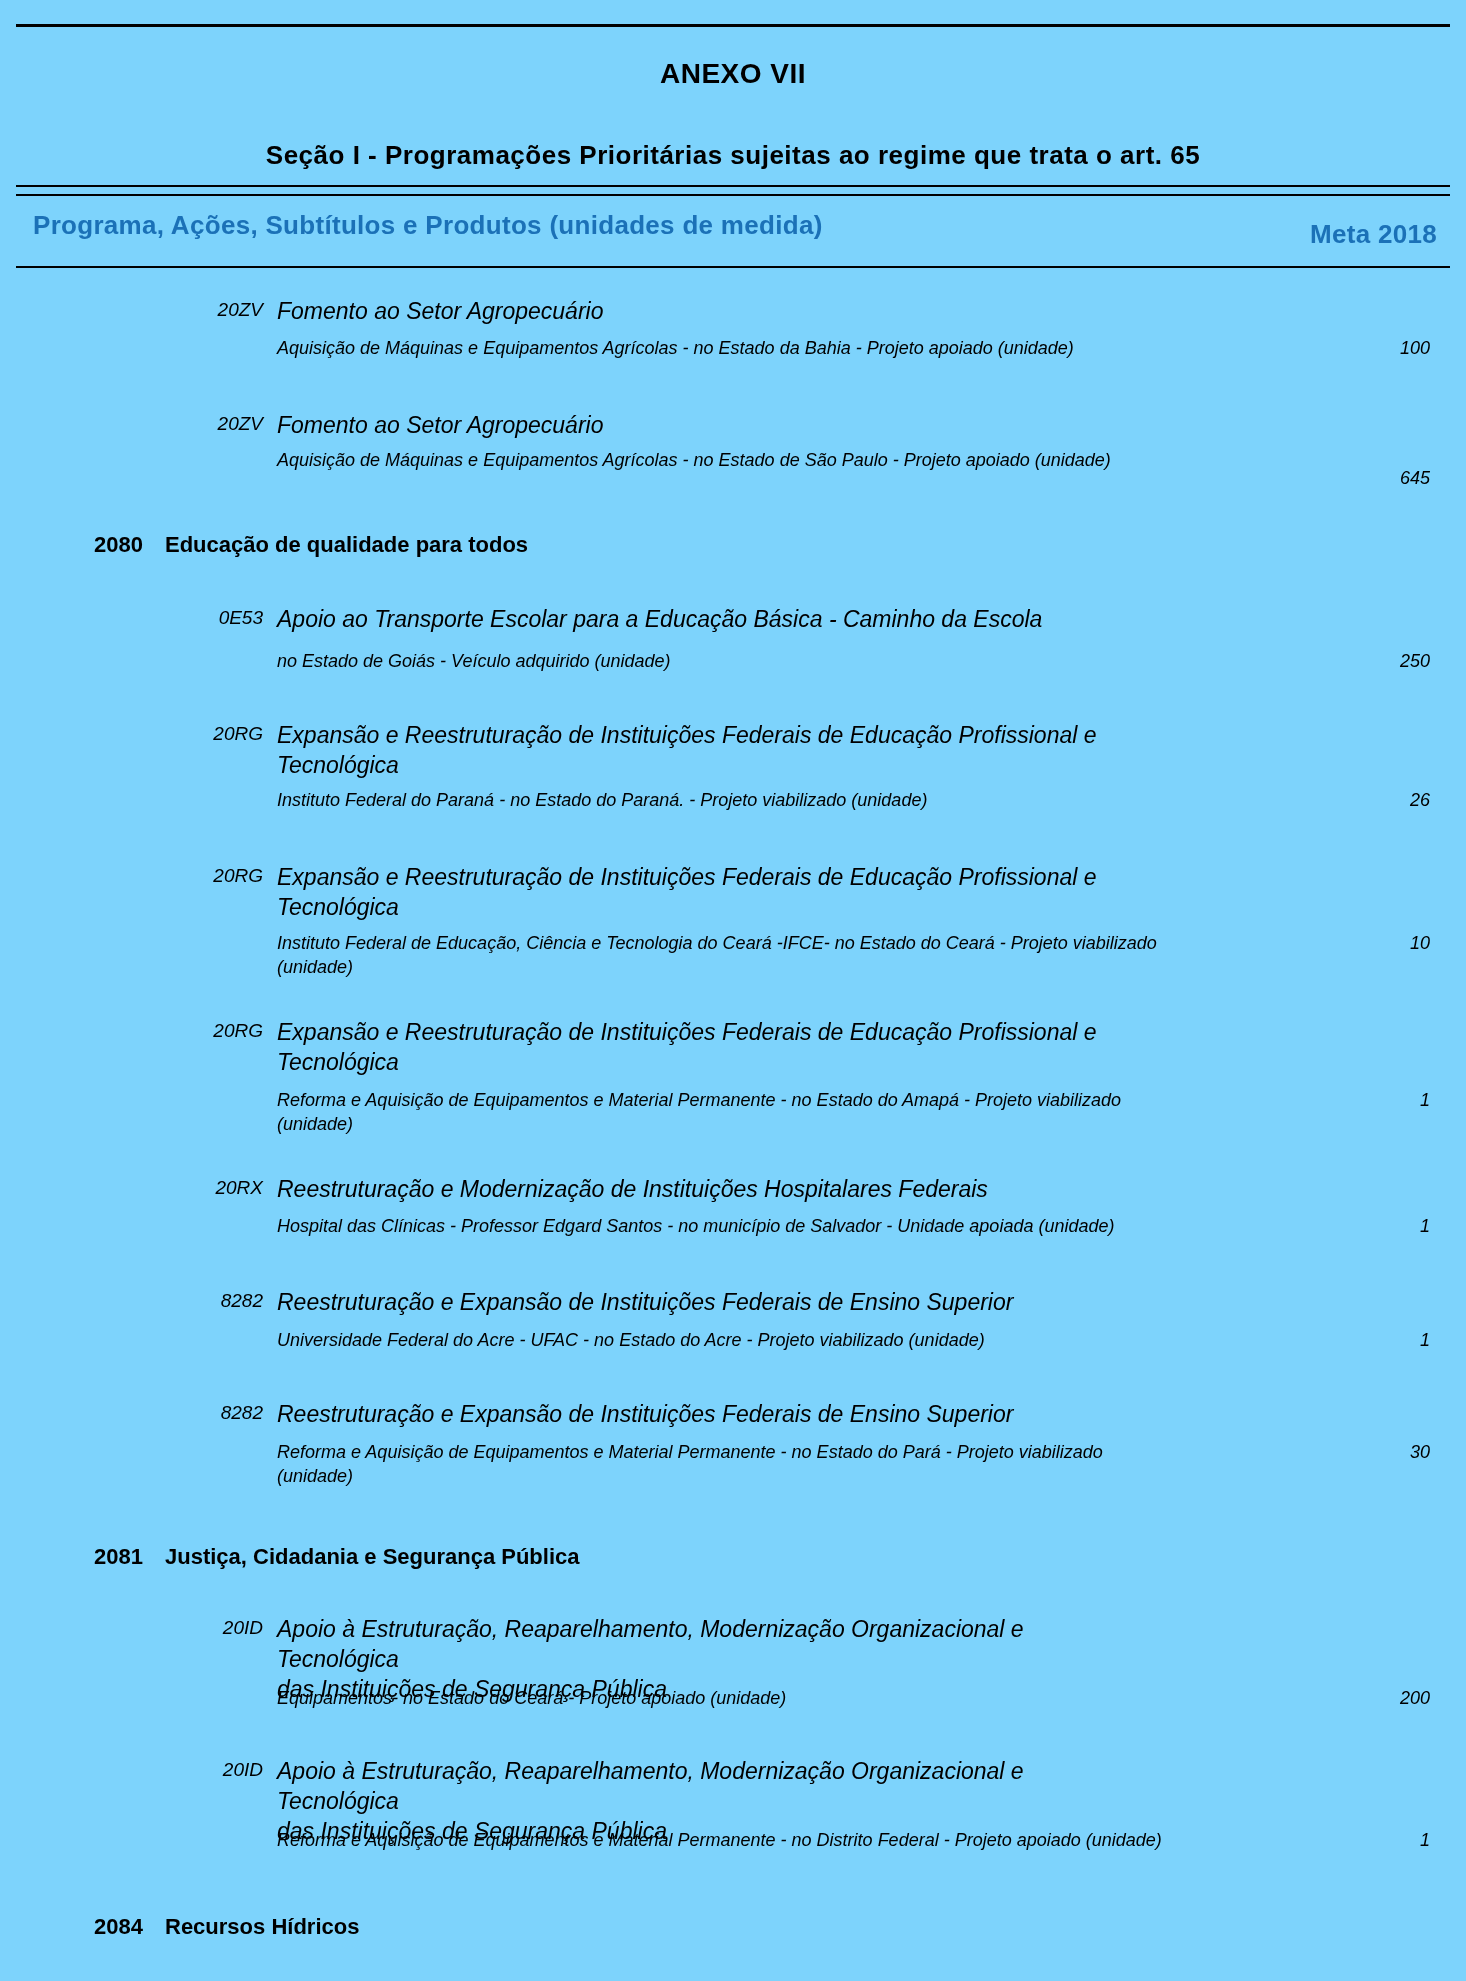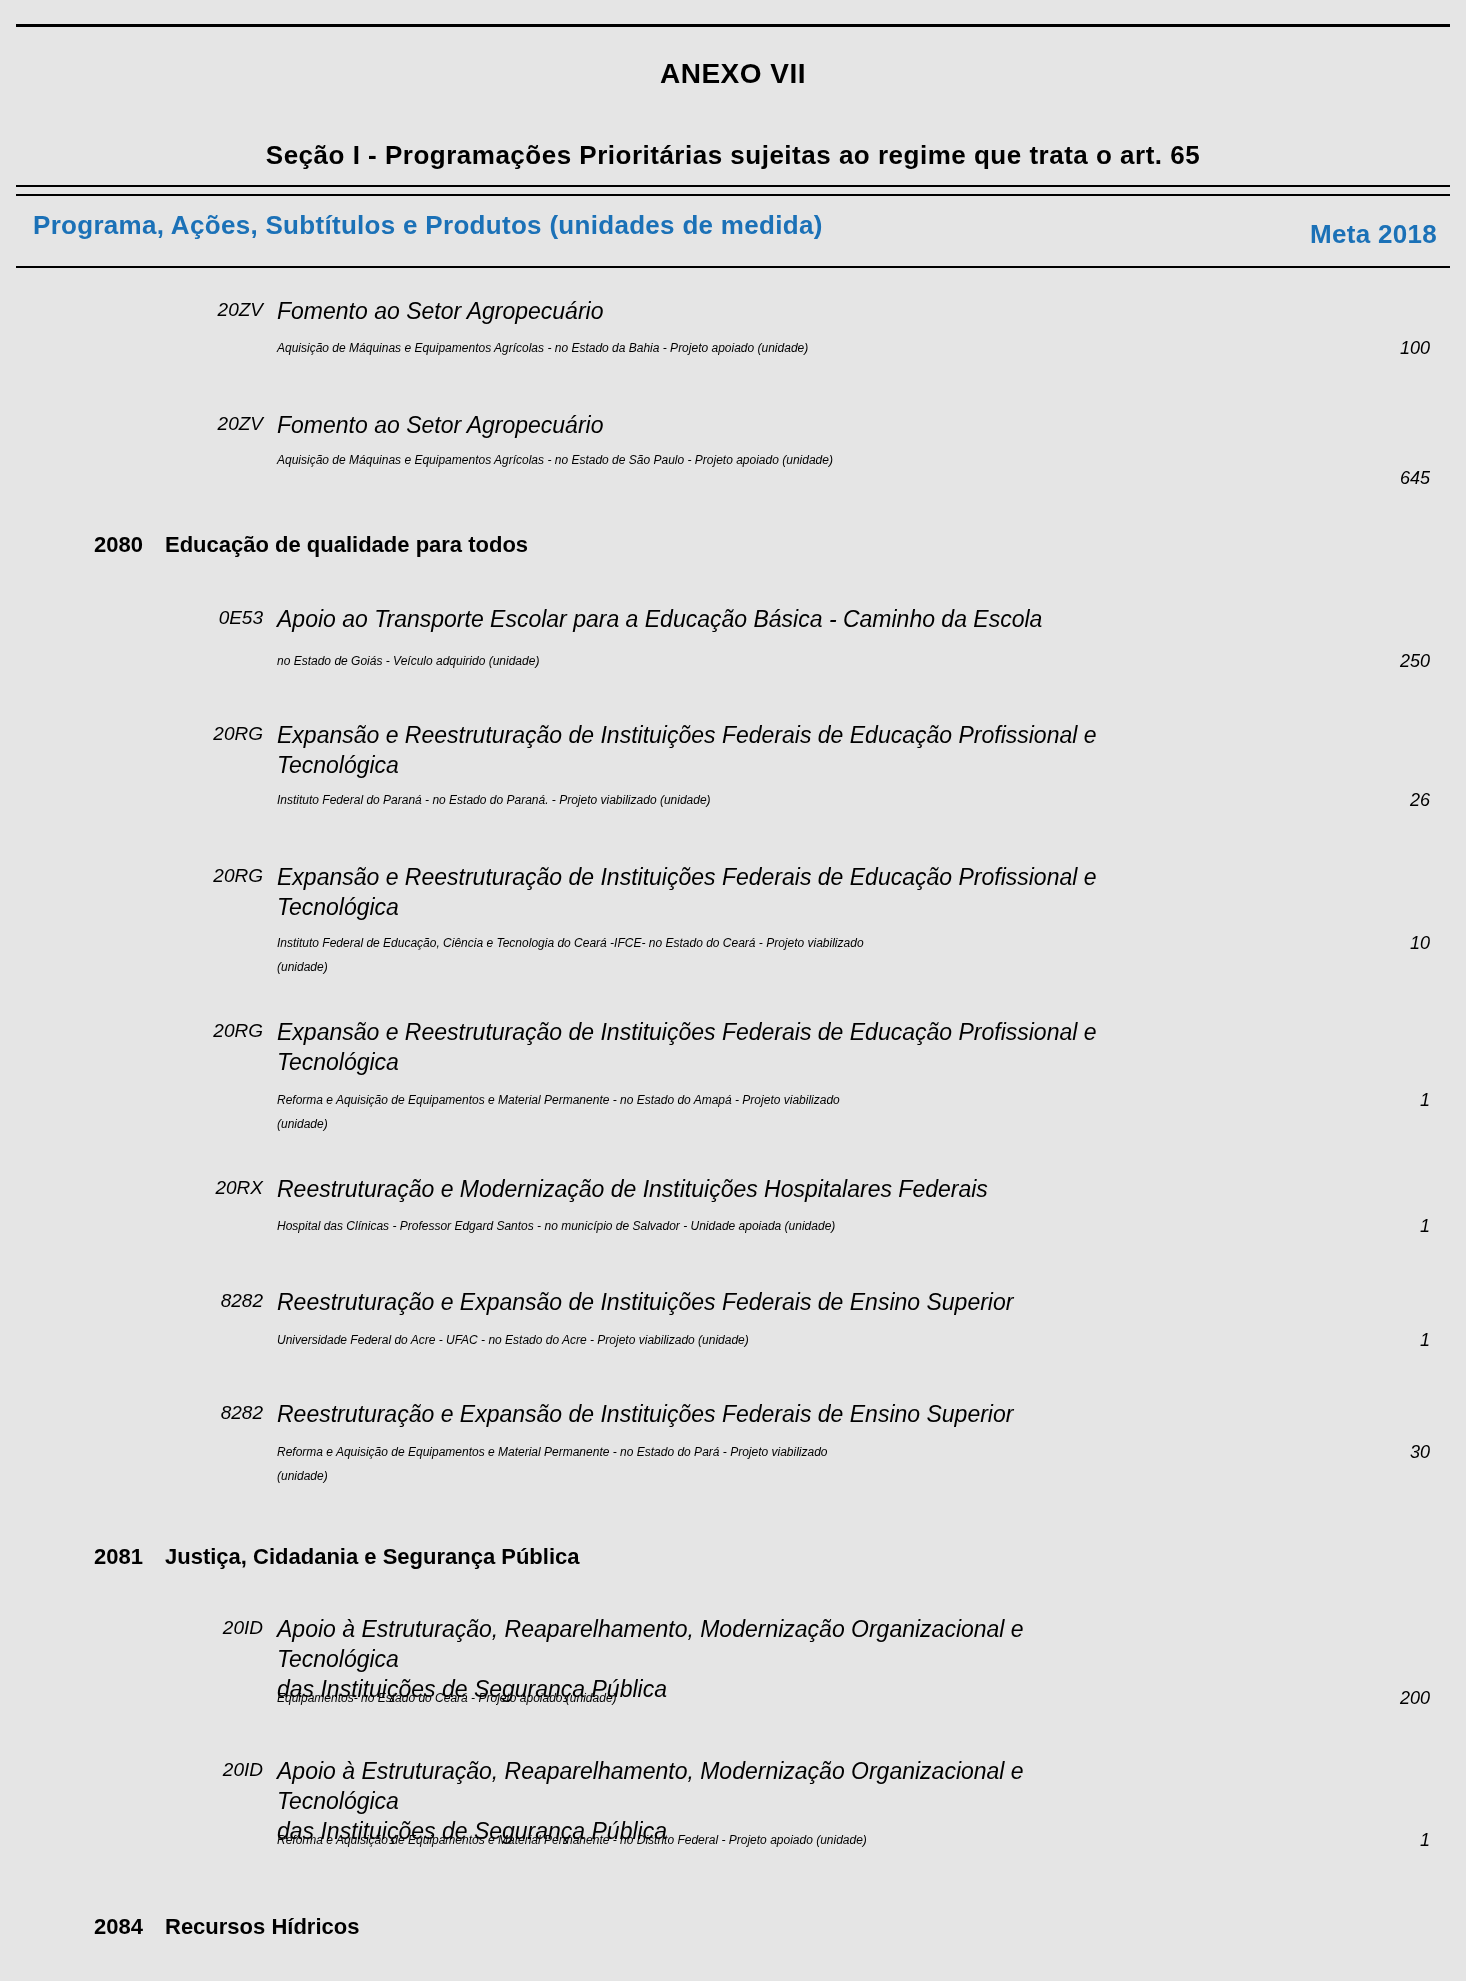--- a/index.html
+++ b/index.html
@@ -1,19 +1,19 @@
 <!DOCTYPE html>
 <html><head>
 <meta charset="utf-8">
 <style>
   html,body{margin:0;padding:0;background:#ffffff;}
   .page{
     position:relative;
     width:1466px;height:1981px;
-    background:#e5e5e5;
+    background:#7dd3fc;
     font-family:"Liberation Sans", sans-serif;
     color:#000000;
     overflow:hidden;
   }
   .rule{position:absolute;left:16px;right:16px;background:#000000;}
   .hdr{position:absolute;left:0;width:100%;text-align:center;font-weight:bold;color:#000;}
   .hdr1{top:58px;font-size:28px;letter-spacing:0.5px;}
   .hdr2{top:96px;font-size:29px;letter-spacing:0.5px;}
   .hdr3{top:140px;font-size:26px;letter-spacing:0.5px;}
   .colhead-left{
@@ -29,21 +29,21 @@
     position:absolute;left:0;top:3px;width:227px;
     text-align:right;font-style:italic;font-size:19px;padding-left:36px;
   }
   .atitle{
     position:absolute;left:277px;top:0;width:860px;
     font-style:italic;font-size:23px;line-height:30px;
     white-space:pre-line;
   }
   .adesc{
     position:absolute;left:277px;width:1060px;
-    font-style:italic;font-size:12px;line-height:24px;
+    font-style:italic;font-size:18px;line-height:24px;
     white-space:pre-line;
   }
   .avalue{
     position:absolute;right:36px;width:120px;
     text-align:right;font-style:italic;font-size:18px;line-height:24px;
   }
   .pcode{
     position:absolute;left:0;top:0;width:143px;
     text-align:right;font-weight:bold;font-size:22px;
   }

